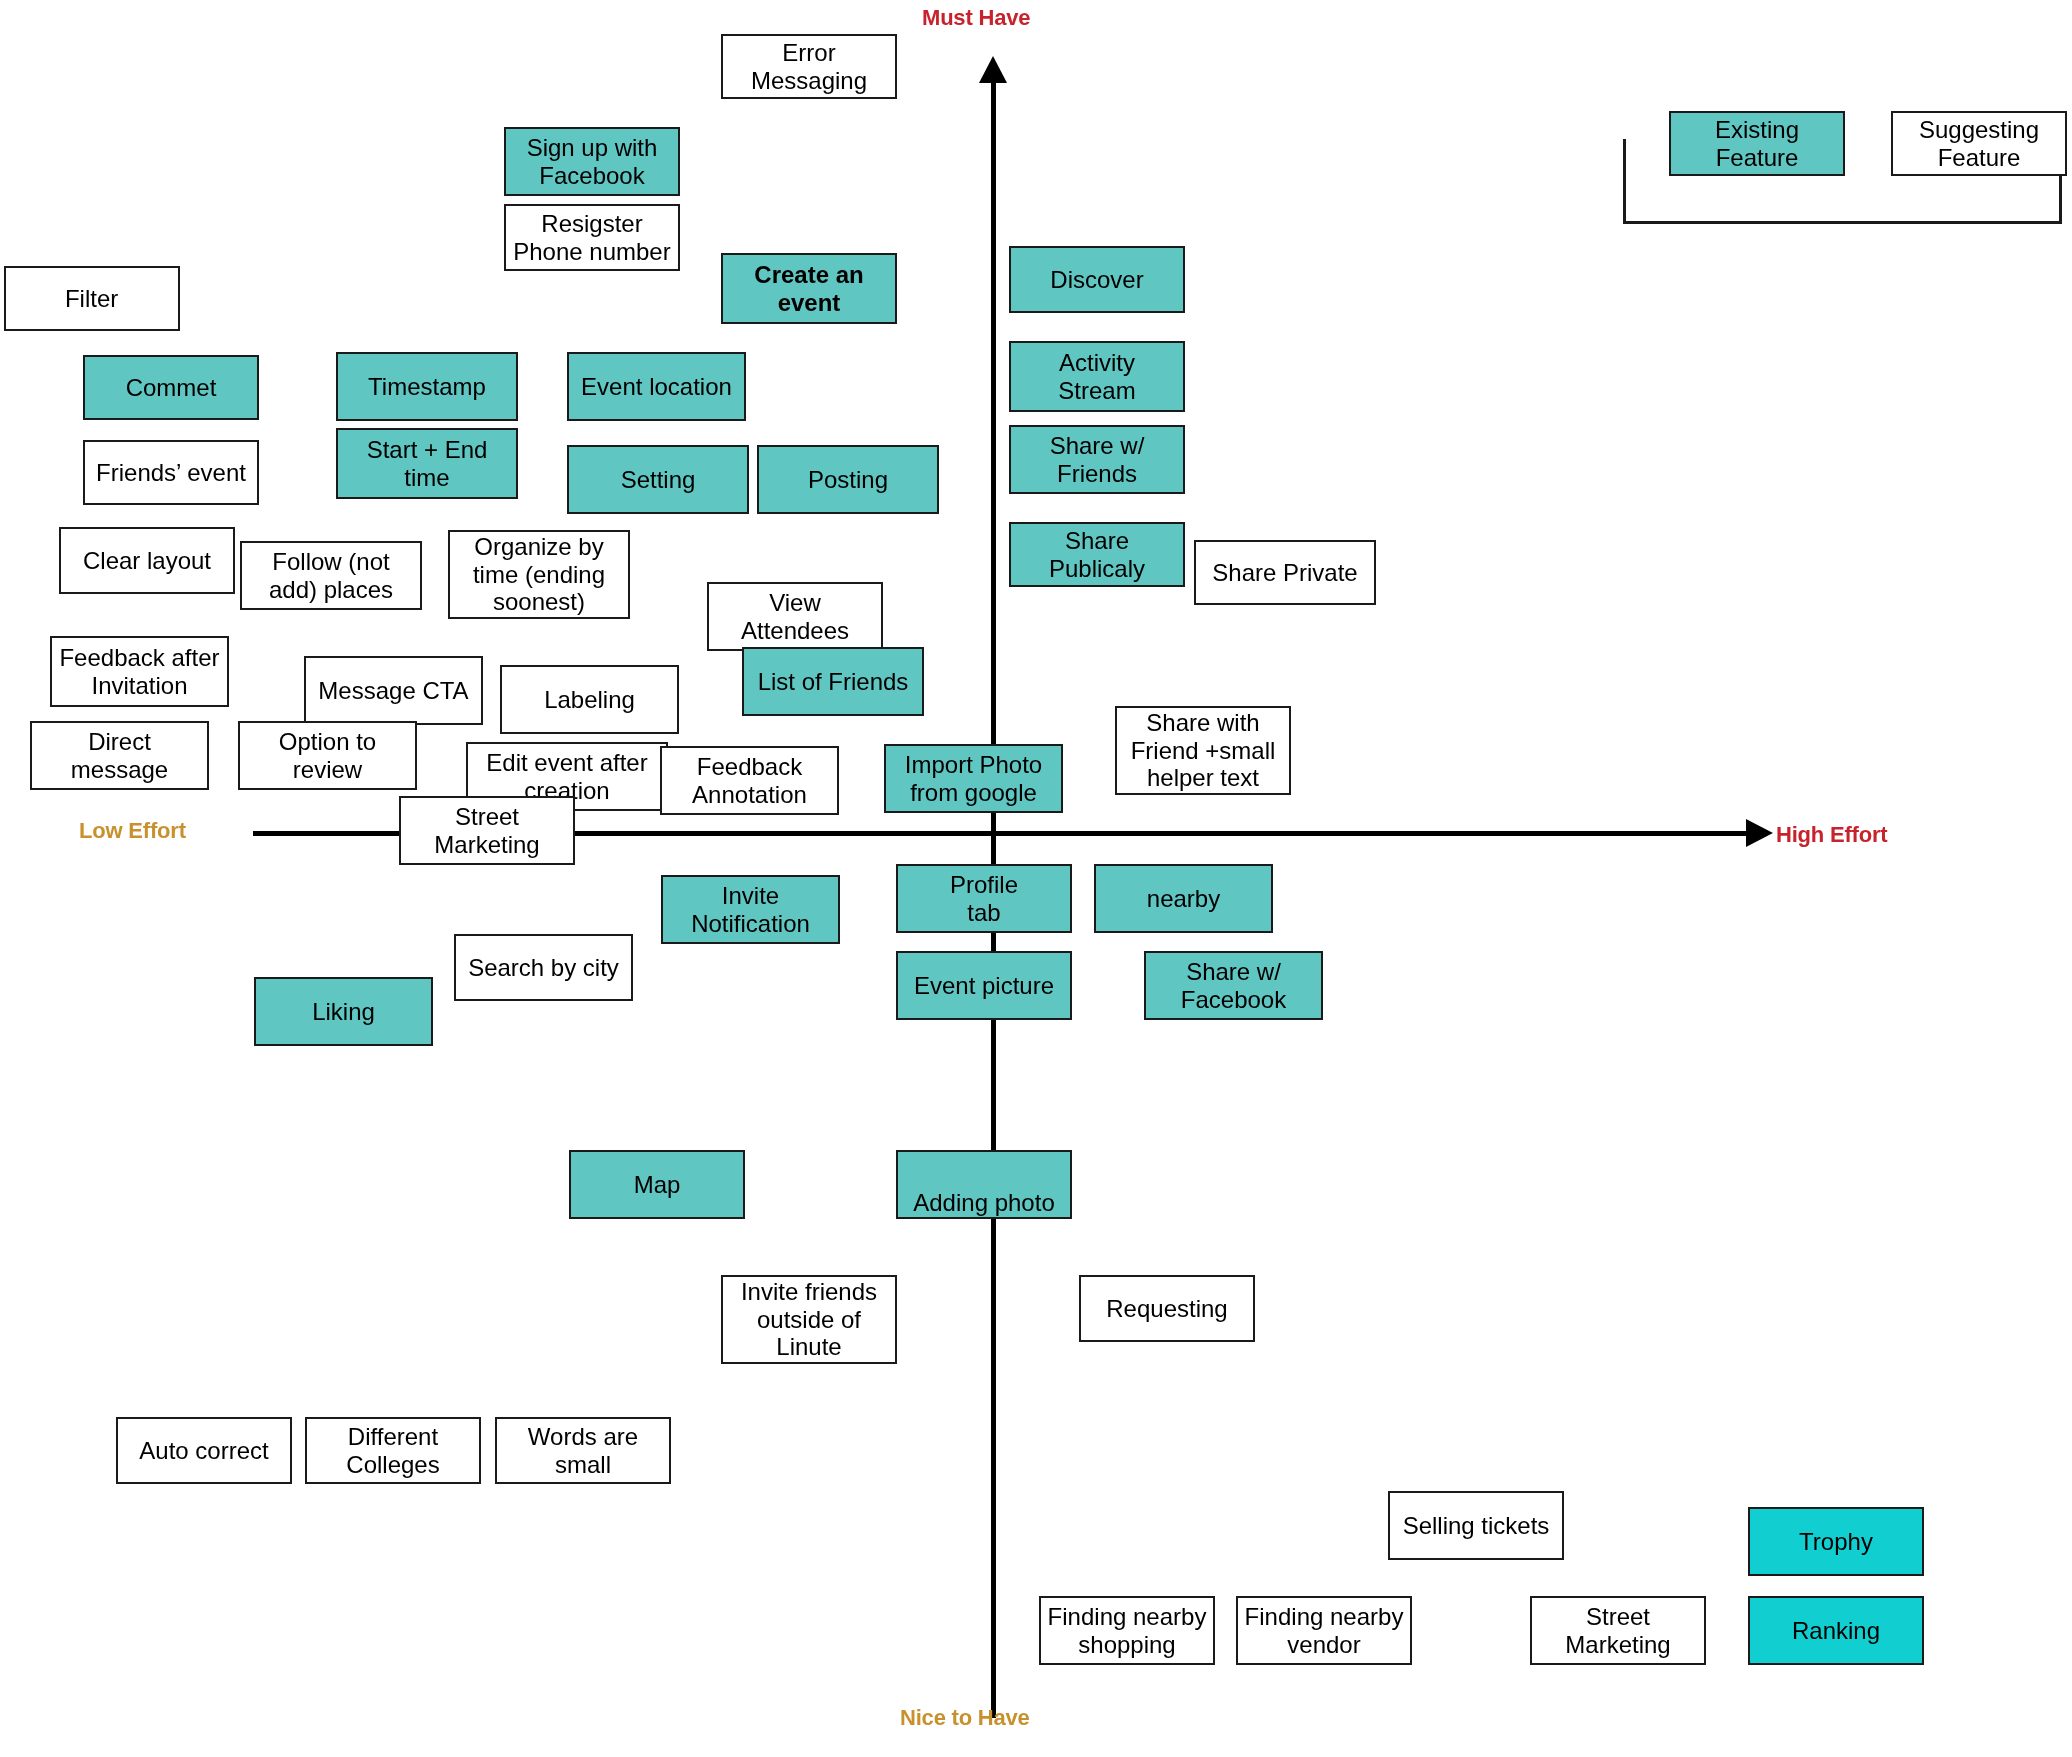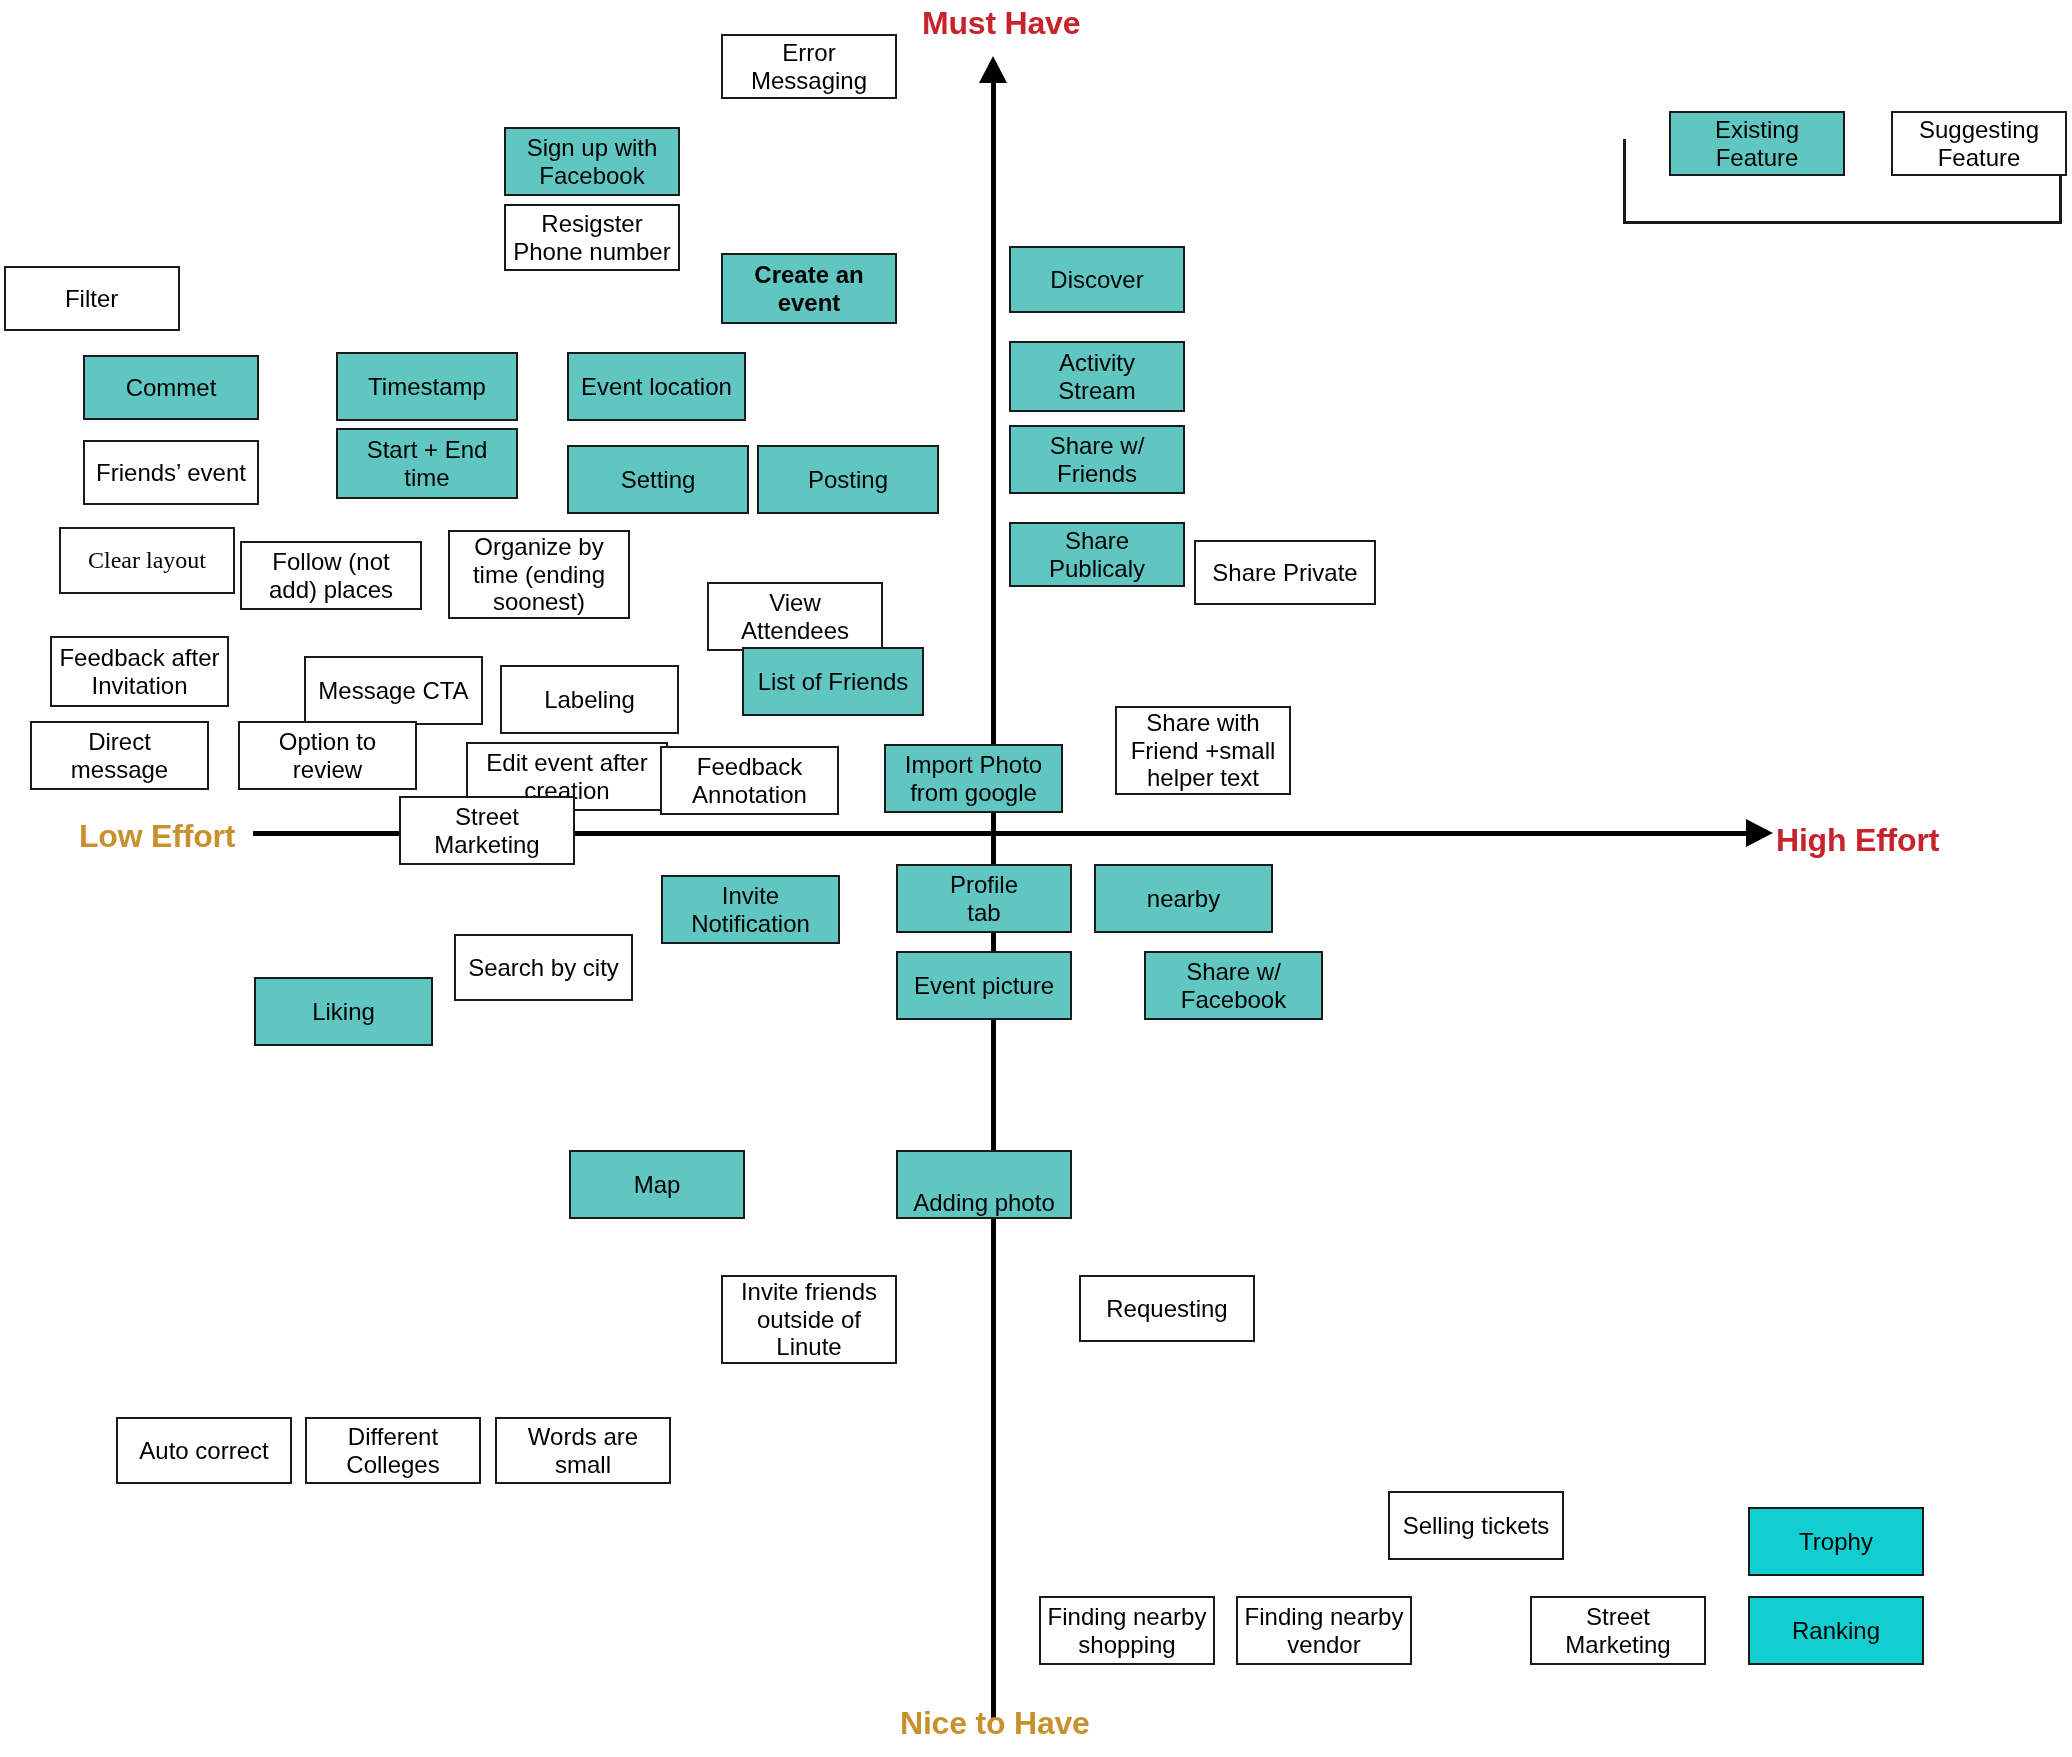--- a/index.html
+++ b/index.html
@@ -40,21 +40,21 @@
     width: 0; height: 0;
     border-top: 14.3px solid transparent;
     border-bottom: 14.3px solid transparent;
     border-left: 27px solid #000000;
   }
 
   
   .axis-label {
     position: absolute;
     font-weight: bold;
-    font-size: 32px;
+    font-size: 22px;
     white-space: nowrap;
     letter-spacing: -0.2px;
   }
   .axis-label.red { color: #C8232C; }
   .axis-label.gold { color: #C8912E; }
 
   
   .node {
     position: absolute;
     box-sizing: border-box;
@@ -156,21 +156,21 @@
       <div class="node existing" style="left: 567px; top: 445px; width: 182px; height: 69px;">
         <span style="display: block;">Setting</span>
       </div>
       <div class="node existing" style="left: 757px; top: 445px; width: 182px; height: 69px;">
         <span style="display: block;">Posting</span>
       </div>
       <div class="node existing" style="left: 1009px; top: 522px; width: 176px; height: 65px;">
         <span style="display: block;">Share Publicaly</span>
       </div>
       <div class="node suggest" style="left: 59px; top: 527px; width: 176px; height: 67px;">
-        <span style="display: block; font-family: Liberation Serif, serif;">Clear layout</span>
+        <span style="display: block;">Clear layout</span>
       </div>
       <div class="node suggest" style="left: 240px; top: 541px; width: 182px; height: 69px;">
         <span style="display: block;">Follow (not<br>add) places</span>
       </div>
       <div class="node suggest" style="left: 448px; top: 530px; width: 182px; height: 89px;">
         <span style="display: block;">Organize by<br>time (ending<br>soonest)</span>
       </div>
       <div class="node suggest" style="left: 707px; top: 582px; width: 176px; height: 69px;">
         <span style="display: block;">View<br>Attendees</span>
       </div>

